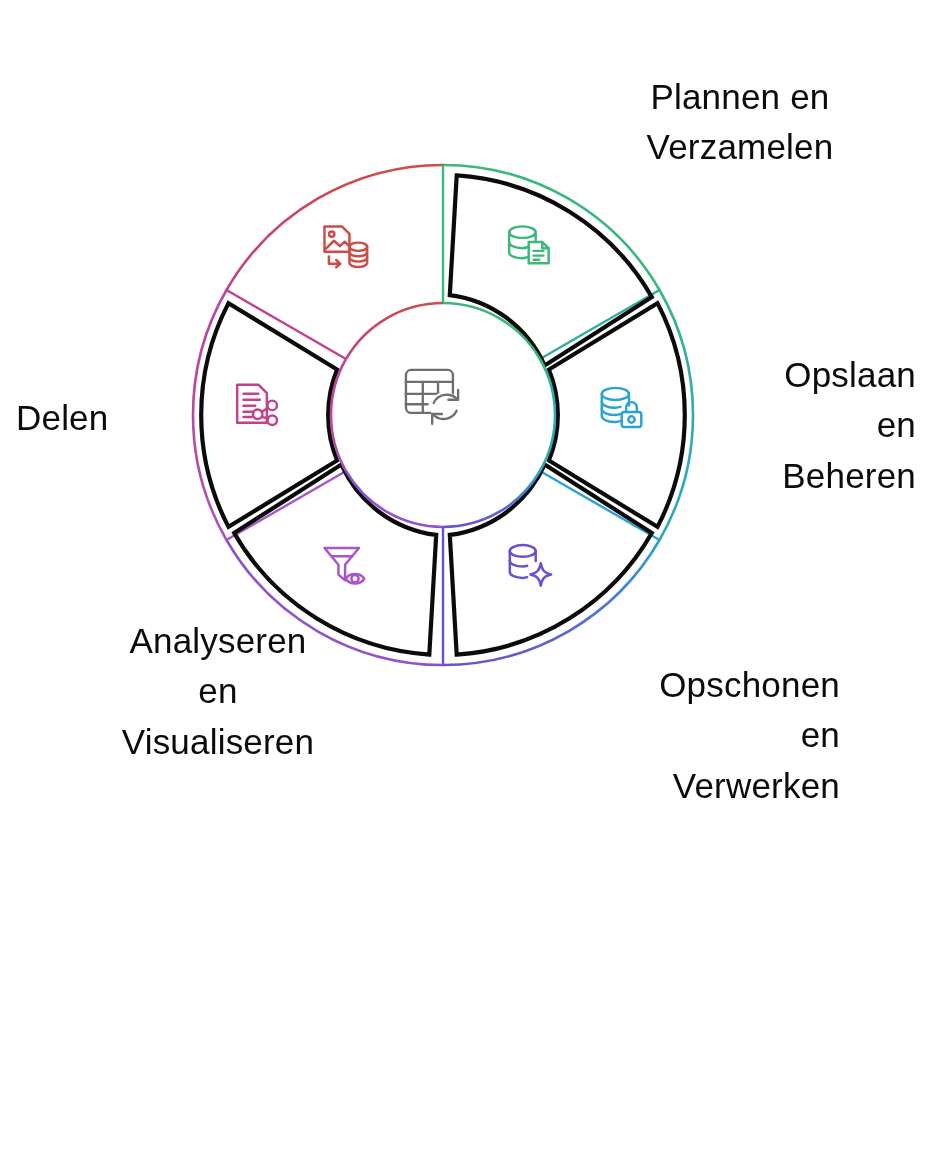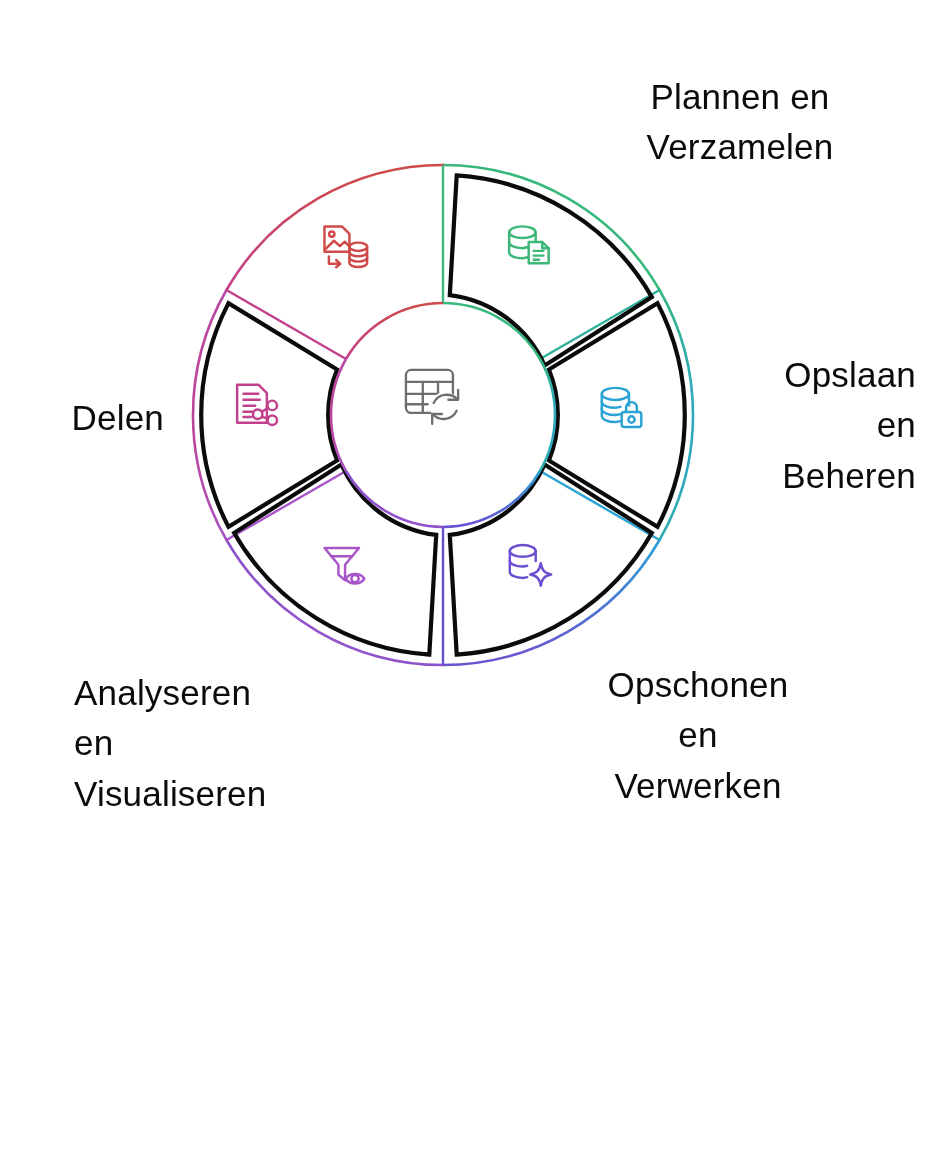--- a/index.html
+++ b/index.html
@@ -34,23 +34,23 @@
     font-size: 35px;
     line-height: 1.44;
     color: #0b0b0b;
     font-weight: 400;
     letter-spacing: 0.2px;
     white-space: pre-line;
     pointer-events: none;
   }
   .lbl-plannen   { left: 560px; top: 72px;  width: 360px; text-align: center; }
   .lbl-opslaan   { left: 700px; top: 350px; width: 216px; text-align: right; }
-  .lbl-opschonen { left: 556px; top: 660px; width: 284px; text-align: center; }
-  .lbl-analyseren{ left: 74px;  top: 668px; width: 288px; }
-  .lbl-delen     { left: 4px;  top: 393px; width: 160px; text-align: right; }
+  .lbl-opschonen { left: 556px; top: 660px; width: 284px; text-align: right; }
+  .lbl-analyseren{ left: 74px;  top: 616px; width: 288px; text-align: center; }
+  .lbl-delen     { left: 16px;  top: 393px; width: 160px; text-align: left; }
 </style>
 </head>
 <body>
 
 <div id="diagram-root">
 
   <svg class="stage" viewBox="0 0 928 1152" xmlns="http://www.w3.org/2000/svg">
     <defs>
 
       <linearGradient id="gradGreen" x1="0" y1="1" x2="1" y2="0">

